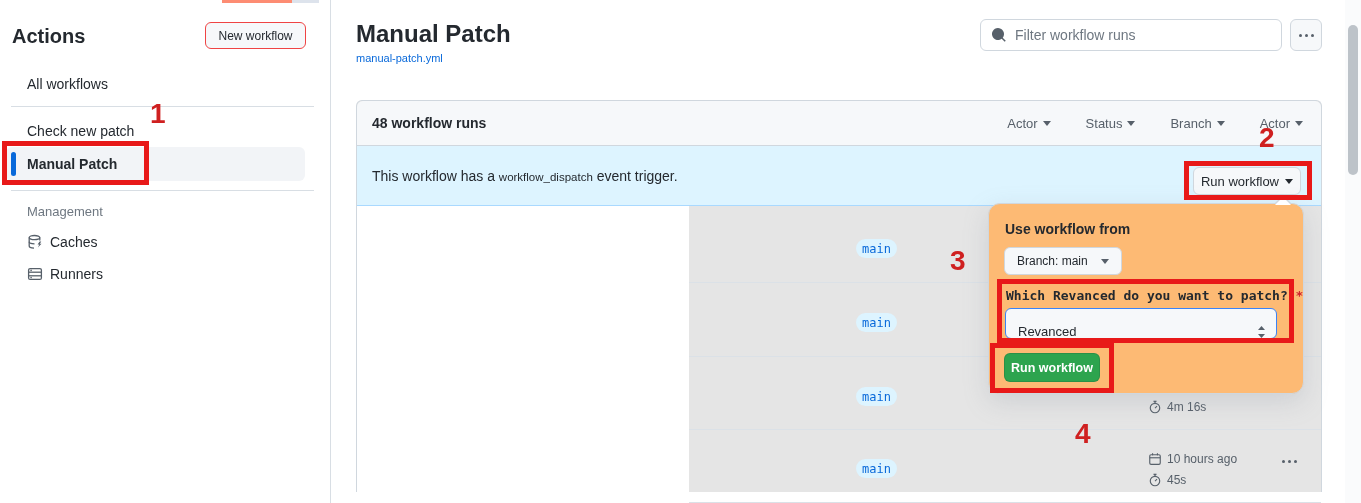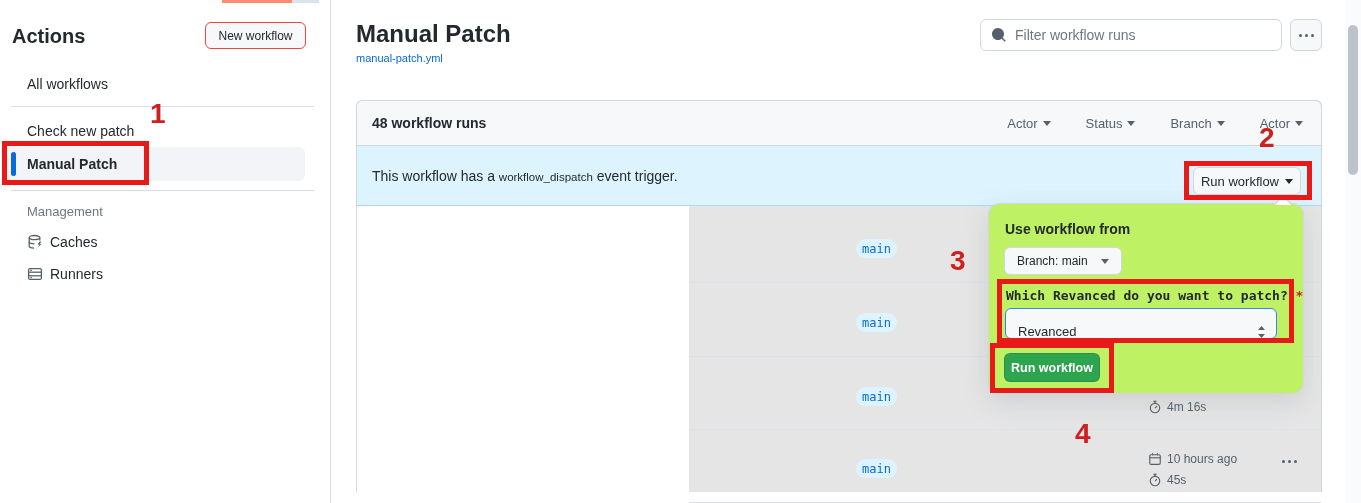--- a/index.html
+++ b/index.html
@@ -67,21 +67,21 @@
     border-radius:10px; color:#0969da; font-size:12px; font-family:"DejaVu Sans Mono", monospace;
     display:flex; align-items:center; cursor:pointer; }
   .badge-1 { top:138px; } .badge-2 { top:212px; } .badge-3 { top:286px; } .badge-4 { top:358px; }
   .meta { position:absolute; left:791px; display:flex; align-items:center; gap:5px;
     font-size:12px; color:#57606a; }
   .meta-dur-3 { top:299px; } .meta-time-4 { top:351px; } .meta-dur-4 { top:372px; }
   .row-kebab { position:absolute; left:925px; top:359px; cursor:pointer; }
   .redaction { position:absolute; left:0; top:105px; width:332px; height:298px; background:#fff; z-index:2; }
 
   
-  .popup { left:988px; top:203px; width:316px; height:191px; background:#bef264;
+  .popup { left:988px; top:203px; width:316px; height:191px; background:#fdba74;
     border:1px solid #d0d7de; border-radius:12px; box-shadow:0 8px 24px rgba(140,149,159,0.25); z-index:5; }
   .popup::before { content:""; position:absolute; top:-9px; left:285px; width:0; height:0;
     border-left:9px solid transparent; border-right:9px solid transparent; border-bottom:9px solid #d0d7de; }
   .popup::after { content:""; position:absolute; top:-7px; left:286px; width:0; height:0;
     border-left:8px solid transparent; border-right:8px solid transparent; border-bottom:8px solid #fff; }
   .popup-heading { position:absolute; left:16px; top:17px; font-size:14px; font-weight:700; }
   .branch-select-btn { position:absolute; left:15px; top:43px; height:28px; padding:0 12px;
     background:#f6f8fa; border:1px solid #d0d7de; border-radius:6px; font-size:12px; color:#24292f;
     display:flex; align-items:center; gap:13px; cursor:pointer; }
   .input-label { position:absolute; left:17px; top:84px; font-size:13px; font-weight:700;

